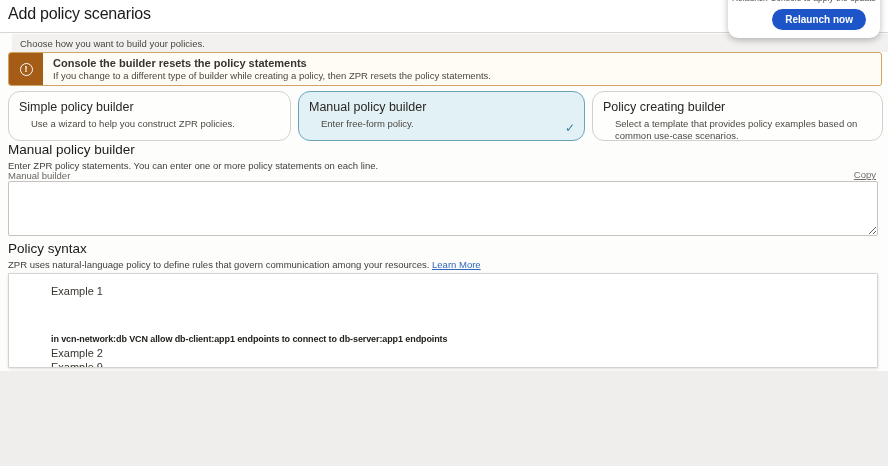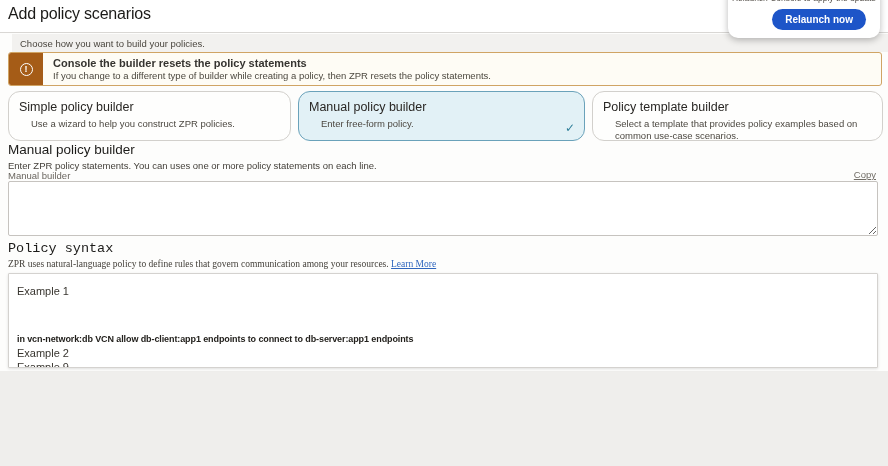--- a/index.html
+++ b/index.html
@@ -52,28 +52,28 @@
   .d-manual { top:160px; }
   .field-label { position:absolute; left:8px; top:170px; font-size:9.5px; color:#6a665f; }
   .copy-link { position:absolute; right:12px; top:169px; font-size:9.5px; color:#716d66; text-decoration:underline; cursor:pointer; }
   .manual-textarea {
     position:absolute; left:8px; top:181px; width:870px; height:55px;
     border:1px solid #c6c3bf; border-radius:2px; background:#ffffff;
     font-family:"Liberation Sans","DejaVu Sans",sans-serif; font-size:10px; padding:4px;
     resize:vertical;
   }
   
-  .h-syntax { top:241px;font-family:Liberation Mono, monospace; }
-  .d-syntax { top:259px;font-family:Liberation Serif, serif; }
+  .h-syntax { top:241px; }
+  .d-syntax { top:259px; }
   .learn-more { color:#2f66be; text-decoration:underline; cursor:pointer; }
   .examples-box {
     position:absolute; left:8px; top:273px; width:870px; height:95px;
     background:#ffffff; border:1px solid #d4d2cf; border-radius:1px;
     box-shadow:0 1px 3px rgba(0,0,0,0.12);
-    padding:10px 10px 0 8px; overflow:hidden;
+    padding:10px 10px 0 42px; overflow:hidden;
   }
   .ex-label { font-size:11px; color:#38352f; line-height:13px; margin-top:1px; }
   .ex-stmt { font-size:9px; font-weight:700; color:#23211d; line-height:13px; letter-spacing:-0.1px;margin-top:35px; }
   
   .update-popup {
     position:absolute; top:-8px; right:8px; width:152px; height:46px;
     background:#ffffff; border-radius:0 0 10px 10px;
     box-shadow:0 2px 7px rgba(0,0,0,0.28); z-index:20;
   }
   .popup-msg { position:absolute; top:1px; left:0; width:100%; text-align:center; font-size:8.5px; color:#57534d; white-space:nowrap; overflow:hidden; }
@@ -112,26 +112,26 @@
     <div class="card-desc">Use a wizard to help you construct ZPR policies.</div>
   </div>
 
   <div class="card card-manual">
     <div class="card-title">Manual policy builder</div>
     <div class="card-desc">Enter free-form policy.</div>
     <div class="card-check">✓</div>
   </div>
 
   <div class="card card-template">
-    <div class="card-title">Policy template builder</div>
+    <div class="card-title">Policy creating builder</div>
     <div class="card-desc">Select a template that provides policy examples based on common use-case scenarios.</div>
   </div>
 
   <h2 class="sec-heading h-manual">Manual policy builder</h2>
-  <div class="sec-desc d-manual">Enter ZPR policy statements. You can uses one or more policy statements on each line.</div>
+  <div class="sec-desc d-manual">Enter ZPR policy statements. You can enter one or more policy statements on each line.</div>
   <label class="field-label">Manual builder</label>
   <a class="copy-link">Copy</a>
   <textarea class="manual-textarea" value="" style=""></textarea>
 
   <h2 class="sec-heading h-syntax">Policy syntax</h2>
   <div class="sec-desc d-syntax">
     <span>ZPR uses natural-language policy to define rules that govern communication among your resources.</span>
     <a class="learn-more">Learn More</a>
   </div>
 

